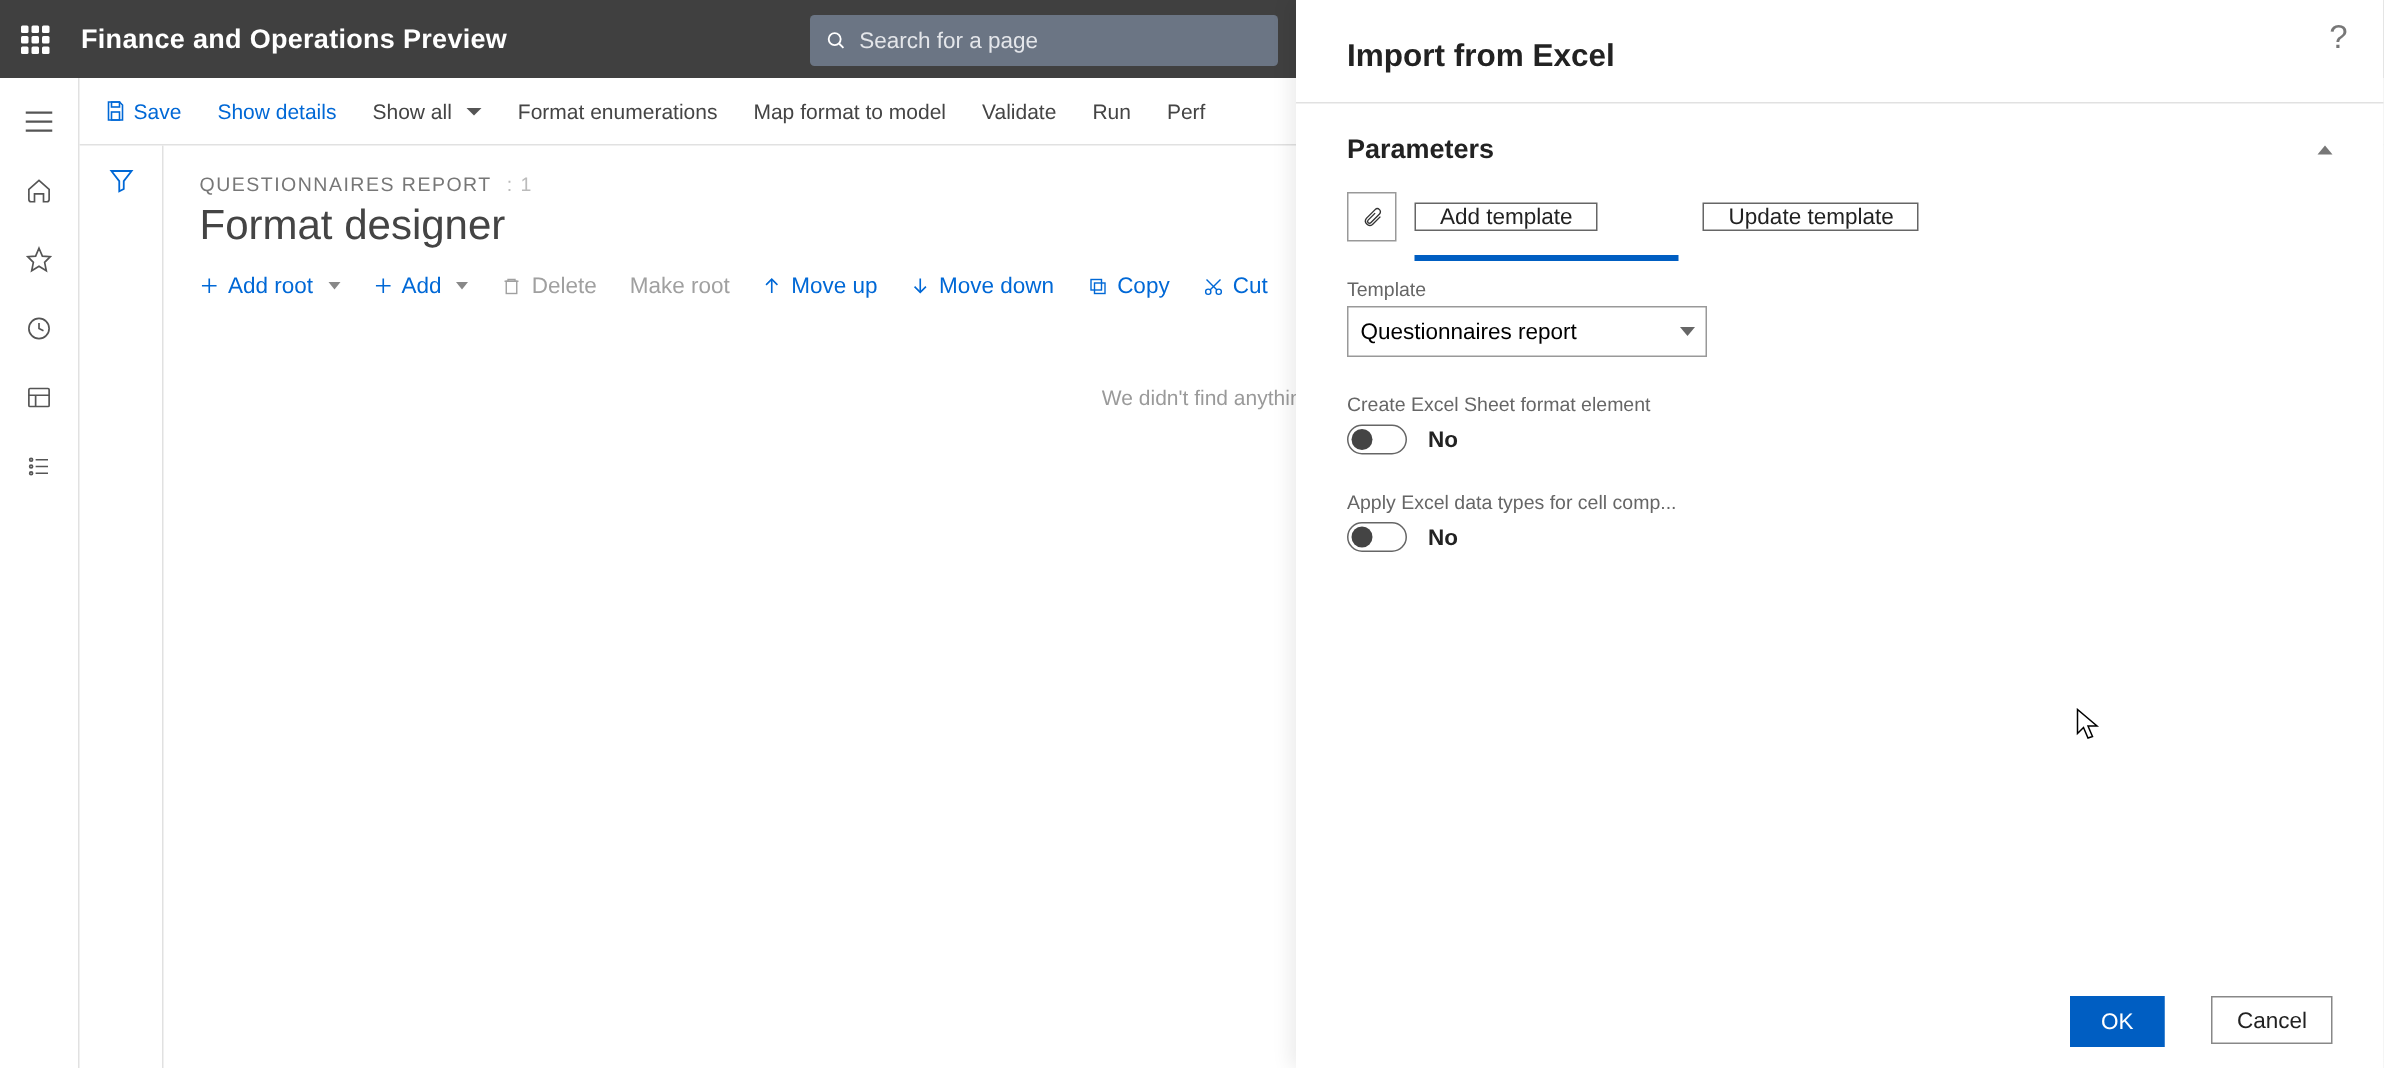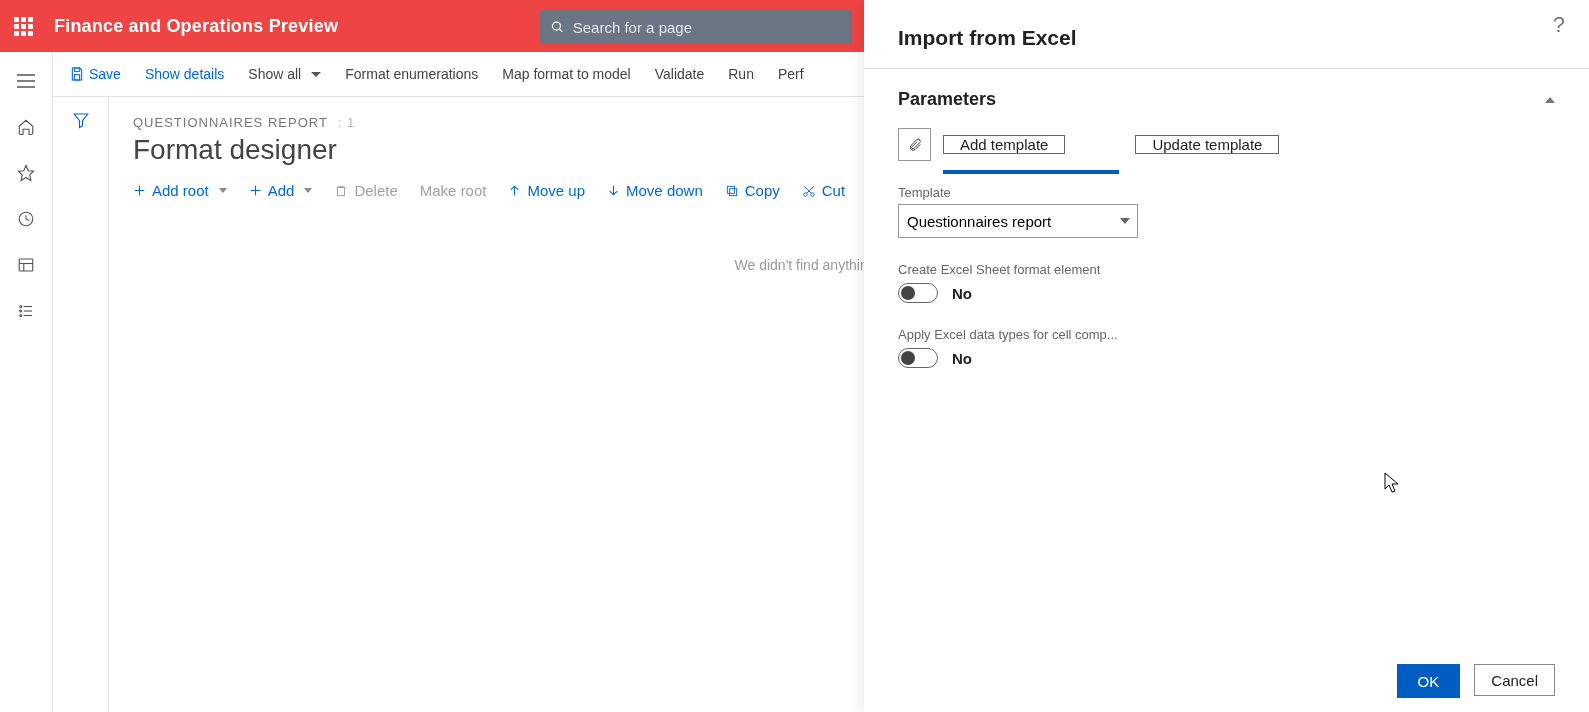--- a/index.html
+++ b/index.html
@@ -1,19 +1,19 @@
 <!DOCTYPE html>
 <html><head>
 <meta charset="utf-8">
 <style>
   * { box-sizing: border-box; margin: 0; padding: 0; font-family: "Segoe UI", Tahoma, sans-serif; }
   html, body { width: 1589px; height: 712px; overflow: hidden; background: #fff; }
   
   .top-header {
-    background:#ef4444;
+    background:#404040;
     color:#fff;
     height:52px;
     display:flex;
     align-items:center;
     padding:0 14px;
     gap:18px;
     position:relative;
     z-index:1;
   }
   .top-header .waffle { width:22px; display:flex; flex-wrap:wrap; gap:2px; cursor:pointer;}
@@ -118,21 +118,21 @@
   .select-wrap .dd{position:absolute;right:8px;top:50%;transform:translateY(-50%);border-left:5px solid transparent;border-right:5px solid transparent;border-top:6px solid #666;pointer-events:none;}
 
   .toggle-row{display:flex;align-items:center;gap:14px;margin-top:6px;font-weight:bold;}
   .toggle{
     width:40px;height:20px;border:1px solid #666;border-radius:20px;position:relative;cursor:pointer;background:#fff;
   }
   .toggle .knob{width:14px;height:14px;border-radius:50%;background:#444;position:absolute;left:2px;top:2px;}
   .toggle-label{font-size:15px;color:#222;}
 
   .panel-footer{
-    padding:14px 34px;display:flex;justify-content:flex-end;gap:14px;
+    padding:14px 34px;display:flex;justify-content:flex-end;gap:31px;
   }
   .primary-btn{background:#005ec2;border:1px solid #005ec2;color:#fff;height:34px;padding:0 20px;font-size:15px;cursor:pointer;}
   .secondary-btn{background:#fff;border:1px solid #888;color:#222;height:32px;padding:0 16px;font-size:15px;cursor:pointer;}
 
   
   .cursor{position:absolute;left:1384px;top:472px;z-index:9;pointer-events:none;}
 </style>
 </head>
 <body>
 

